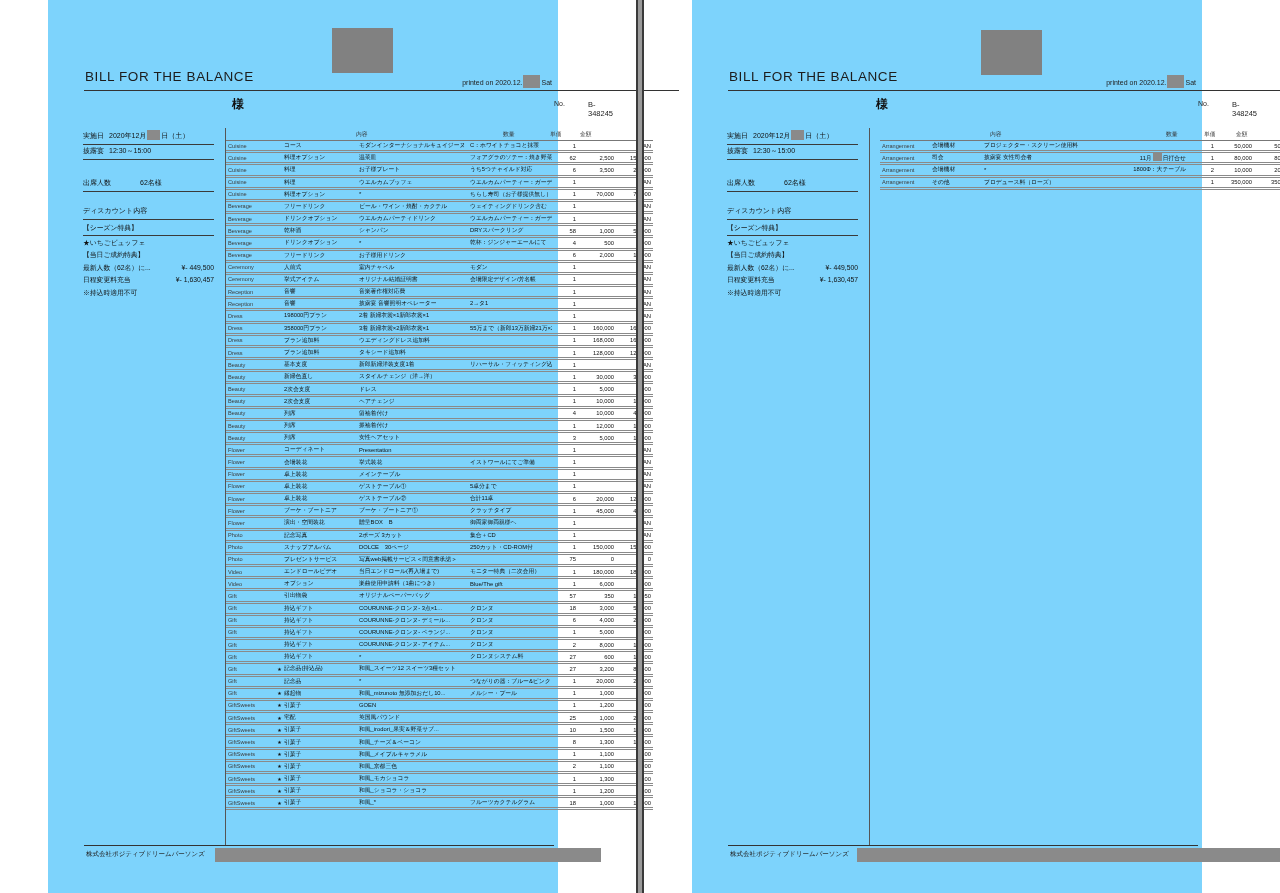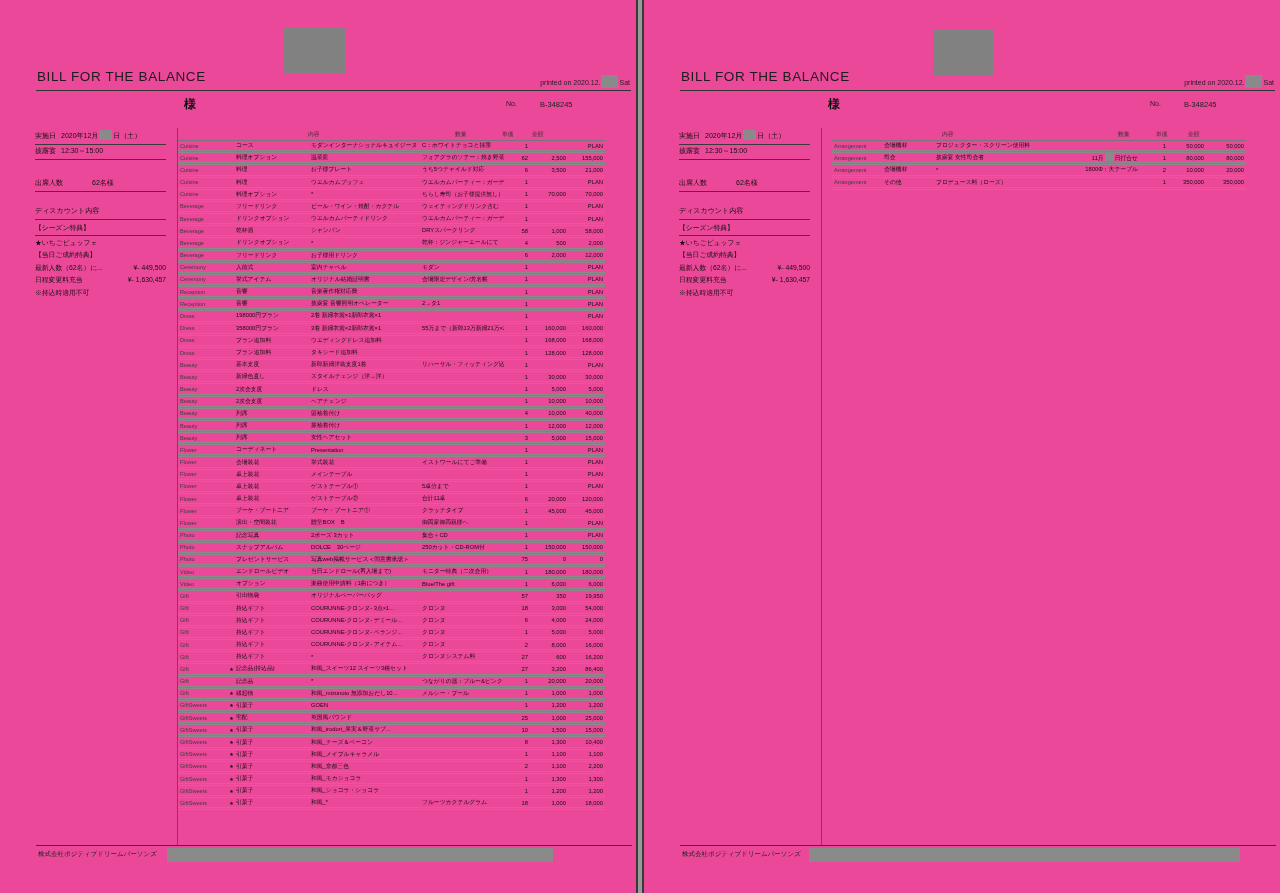--- a/index.html
+++ b/index.html
@@ -1,18 +1,18 @@
 <!DOCTYPE html>
 <html><head>
 <meta charset="utf-8">
 <style>
   html,body{margin:0;padding:0;background:#fff;}
   body{width:1280px;height:893px;position:relative;overflow:hidden;
        font-family:"Liberation Sans",sans-serif;color:#111;}
-  .page{position:absolute;top:0;width:636px;height:893px;background:#ec4899;}
+  .page{position:absolute;top:0;width:510px;height:893px;background:#7dd3fc;margin-left:48px;}
   #page1{left:0;}
   #page2{left:644px;}
   .pgdiv{position:absolute;left:636px;top:0;width:8px;height:893px;
          background:linear-gradient(to right,#3a3a3a 0 2px,#9a9a9a 2px 6px,#3a3a3a 6px 8px);}
   
   .redact-top{position:absolute;width:61px;height:45px;background:#818181;}
   #page1 .redact-top{left:284px;top:28px;}
   #page2 .redact-top{left:289px;top:30px;}
   .title{position:absolute;left:37px;top:69px;font-size:13.5px;letter-spacing:.6px;color:#1c1c1c;}
   .printed{position:absolute;right:6px;top:75px;font-size:7px;color:#222;white-space:nowrap;}

